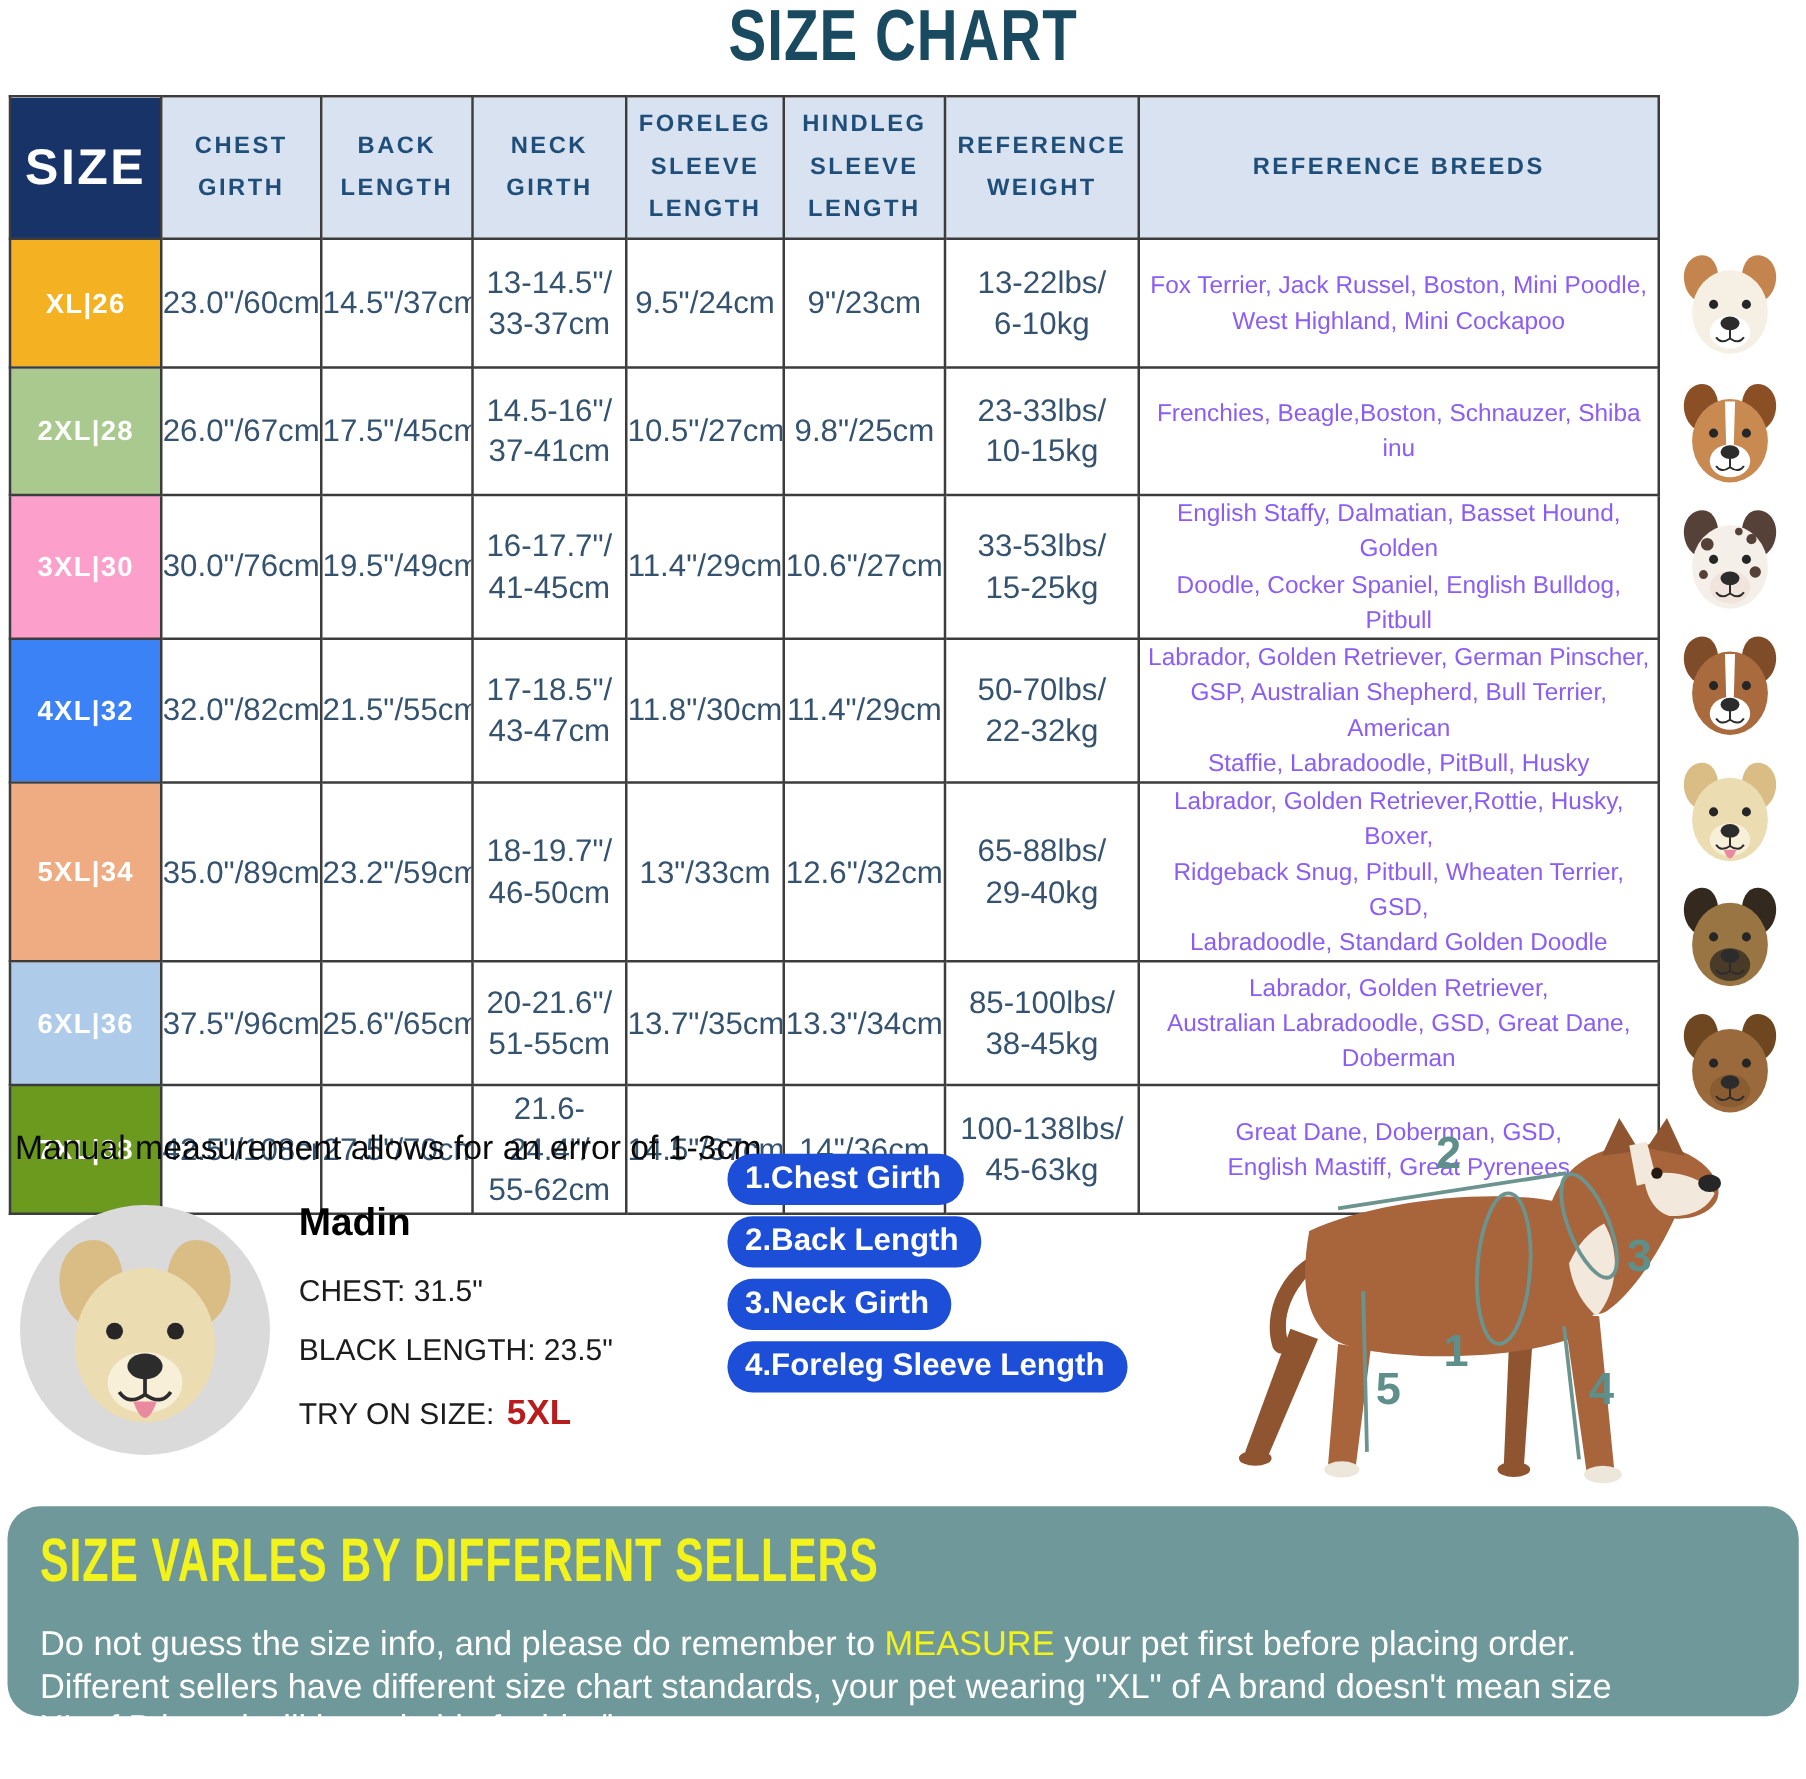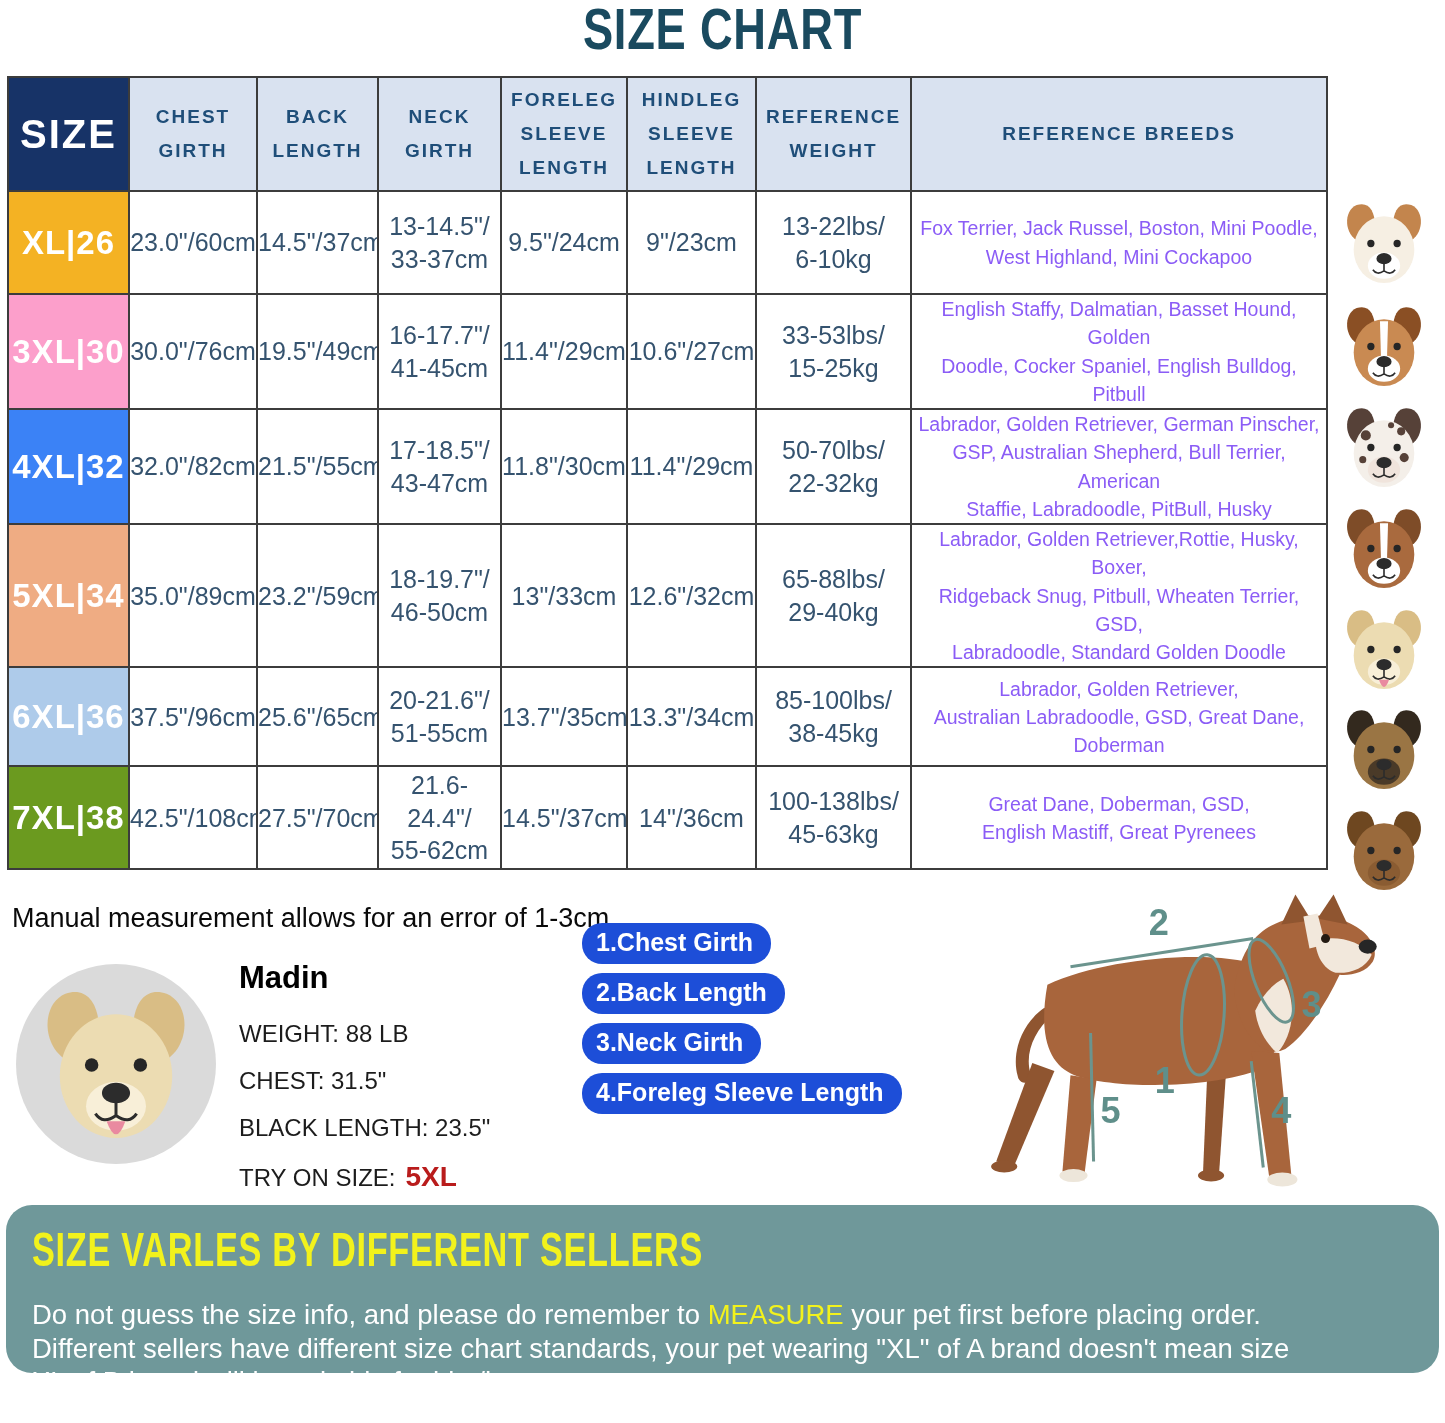--- a/index.html
+++ b/index.html
@@ -32,21 +32,21 @@
   th.col-head{
     background:#D9E2F0; color:#1F4E79;
     font-size:19px; font-weight:bold; letter-spacing:2px;
     line-height:1.8;
   }
   th.size-head{
     background:#173367; color:#ffffff;
     font-size:40px; font-weight:bold; letter-spacing:2px;
   }
   td.size-cell{
-    color:#ffffff; font-size:33px; font-weight:bold; letter-spacing:1px;
+    color:#ffffff; font-size:22px; font-weight:bold; letter-spacing:1px;
   }
   td.val{ color:#35536F; font-size:25px; line-height:1.3; }
   td.breeds{ color:#8b5cf6; font-size:19.5px; line-height:1.45; padding:0 6px; }
 
   
   .photo{ position:absolute; left:1338px; width:92px; height:96px; }
   .photo svg{ display:block; }
 
   
   .note{
@@ -141,20 +141,32 @@
       <td class="val">14.5"/37cm</td>
       <td class="val">13-14.5"/
 33-37cm</td>
       <td class="val">9.5"/24cm</td>
       <td class="val">9"/23cm</td>
       <td class="val">13-22lbs/
 6-10kg</td>
       <td class="breeds">Fox Terrier, Jack Russel, Boston, Mini Poodle,
 West Highland, Mini Cockapoo</td>
     </tr>
+    <tr style="height:102px">
+      <td class="size-cell" style="background-color: rgb(169, 201, 143);">2XL|28</td>
+      <td class="val">26.0"/67cm</td>
+      <td class="val">17.5"/45cm</td>
+      <td class="val">14.5-16"/
+37-41cm</td>
+      <td class="val">10.5"/27cm</td>
+      <td class="val">9.8"/25cm</td>
+      <td class="val">23-33lbs/
+10-15kg</td>
+      <td class="breeds">Frenchies, Beagle,Boston, Schnauzer, Shiba inu</td>
+    </tr>
     <tr>
       <td class="size-cell" style="background-color: rgb(252, 159, 203);">3XL|30</td>
       <td class="val">30.0"/76cm</td>
       <td class="val">19.5"/49cm</td>
       <td class="val">16-17.7"/
 41-45cm</td>
       <td class="val">11.4"/29cm</td>
       <td class="val">10.6"/27cm</td>
       <td class="val">33-53lbs/
 15-25kg</td>
@@ -340,21 +352,20 @@
   <ellipse cx="45" cy="70" rx="16" ry="13" fill="#F8EFD8"></ellipse>
   <ellipse cx="45" cy="63" rx="7.5" ry="5.5" fill="#2C2C2C"></ellipse>
   <path d="M45,68 L45,75 M45,75 Q38,80 34,74 M45,75 Q52,80 56,74" stroke="#2C2C2C" stroke-width="1.6" fill="none"></path>
   <path d="M40,78 Q45,92 50,78 Z" fill="#E98AA0"></path>
   <circle cx="32" cy="48" r="3.6" fill="#262626"></circle>
   <circle cx="58" cy="48" r="3.6" fill="#262626"></circle>
 </svg></span>
 </div>
 <div class="model-info">
   <div class="model-name">Madin</div>
-  <div class="model-line">WEIGHT: 88 LB</div>
   <div class="model-line">CHEST: 31.5"</div>
   <div class="model-line">BLACK LENGTH: 23.5"</div>
   <div class="model-line">
     <span>TRY ON SIZE:</span><span class="tryon-value">5XL</span>
   </div>
 </div>
 
 <div class="pills">
   <div class="pill">1.Chest Girth</div>
   <div class="pill">2.Back Length</div>

